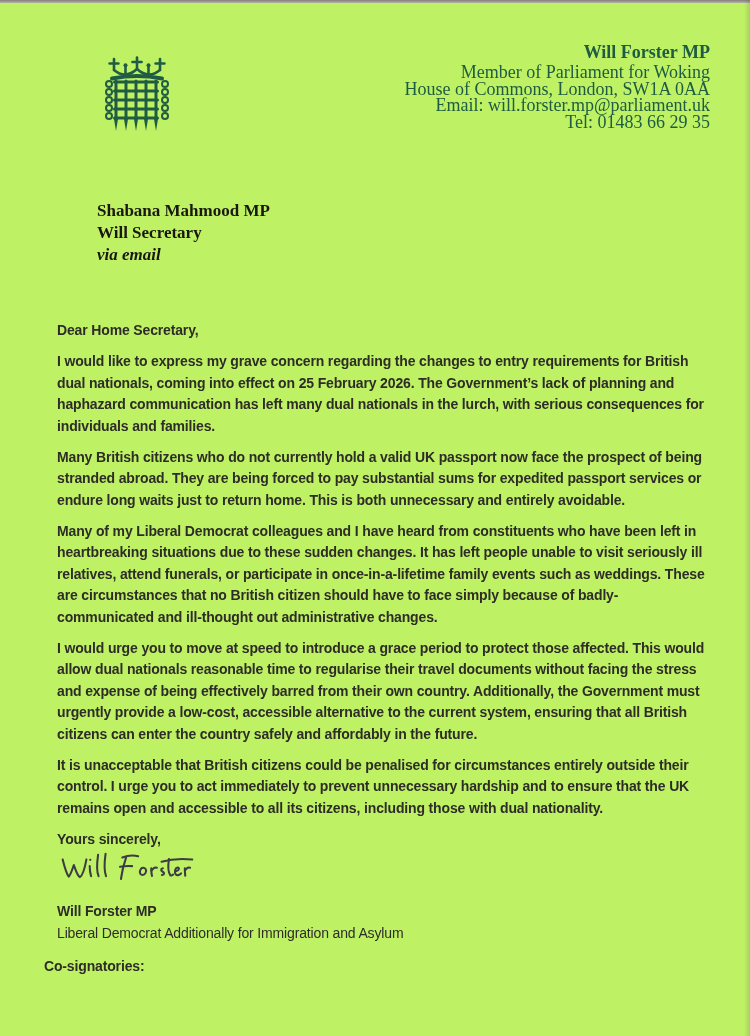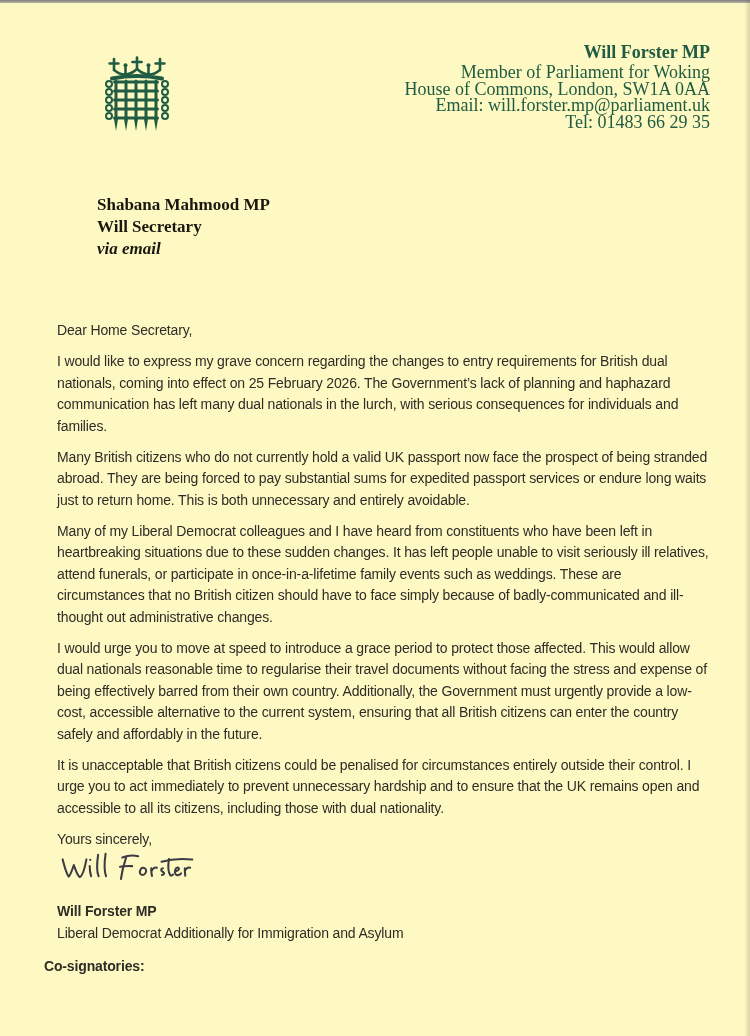--- a/index.html
+++ b/index.html
@@ -1,20 +1,20 @@
 <!DOCTYPE html>
 <html><head>
 <meta charset="utf-8">
 <style>
   html,body{margin:0;padding:0;}
   body{background:#e8e4d8;}
   .page{
     position:relative;
     width:750px;height:1036px;
-    background:#fef9c3;
+    background:#bef264;
     overflow:hidden;
     font-family:"Liberation Sans",sans-serif;
   }
   .scan-edge-top{
     position:absolute;top:0;left:0;width:750px;height:3px;
     background:linear-gradient(#817f78,#b7b3a9);
   }
   .scan-edge-right{
     position:absolute;top:0;right:0;width:6px;height:1036px;
     background:linear-gradient(to right,rgba(90,85,70,0),rgba(90,85,70,0.22));
@@ -28,32 +28,32 @@
     color:#205c43;
     font-family:"Liberation Serif",serif;
   }
   .letterhead .mp-name{
     font-size:18px;font-weight:bold;line-height:20px;margin:0 0 2px 0;
   }
   .letterhead .contact-line{
     font-size:18px;line-height:16.5px;
   }
   .recipient{
-    position:absolute;left:97px;top:194px;
+    position:absolute;left:97px;top:200px;
     color:#19170f;
     font-family:"Liberation Serif",serif;
     font-size:17px;font-weight:bold;line-height:22px;
   }
   .recipient .via{font-style:italic;}
   .letter-body{
     position:absolute;left:57px;top:320px;width:652px;
     color:#2e2c27;
     font-size:14px;line-height:21.5px;letter-spacing:-0.15px;
   }
-  .letter-body p{margin:0 0 9.5px 0;}
+  .letter-body p{margin:0 0 9.5px 0;font-weight:bold;}
   .signature{
     position:absolute;left:58px;top:845px;width:138px;height:40px;
   }
   .signoff{
     position:absolute;left:57px;top:901px;
     color:#2e2c27;font-size:14px;line-height:21.5px;letter-spacing:-0.15px;
   }
   .signoff .sender-name{font-weight:bold;}
   .cosignatories{
     position:absolute;left:44px;top:958px;

